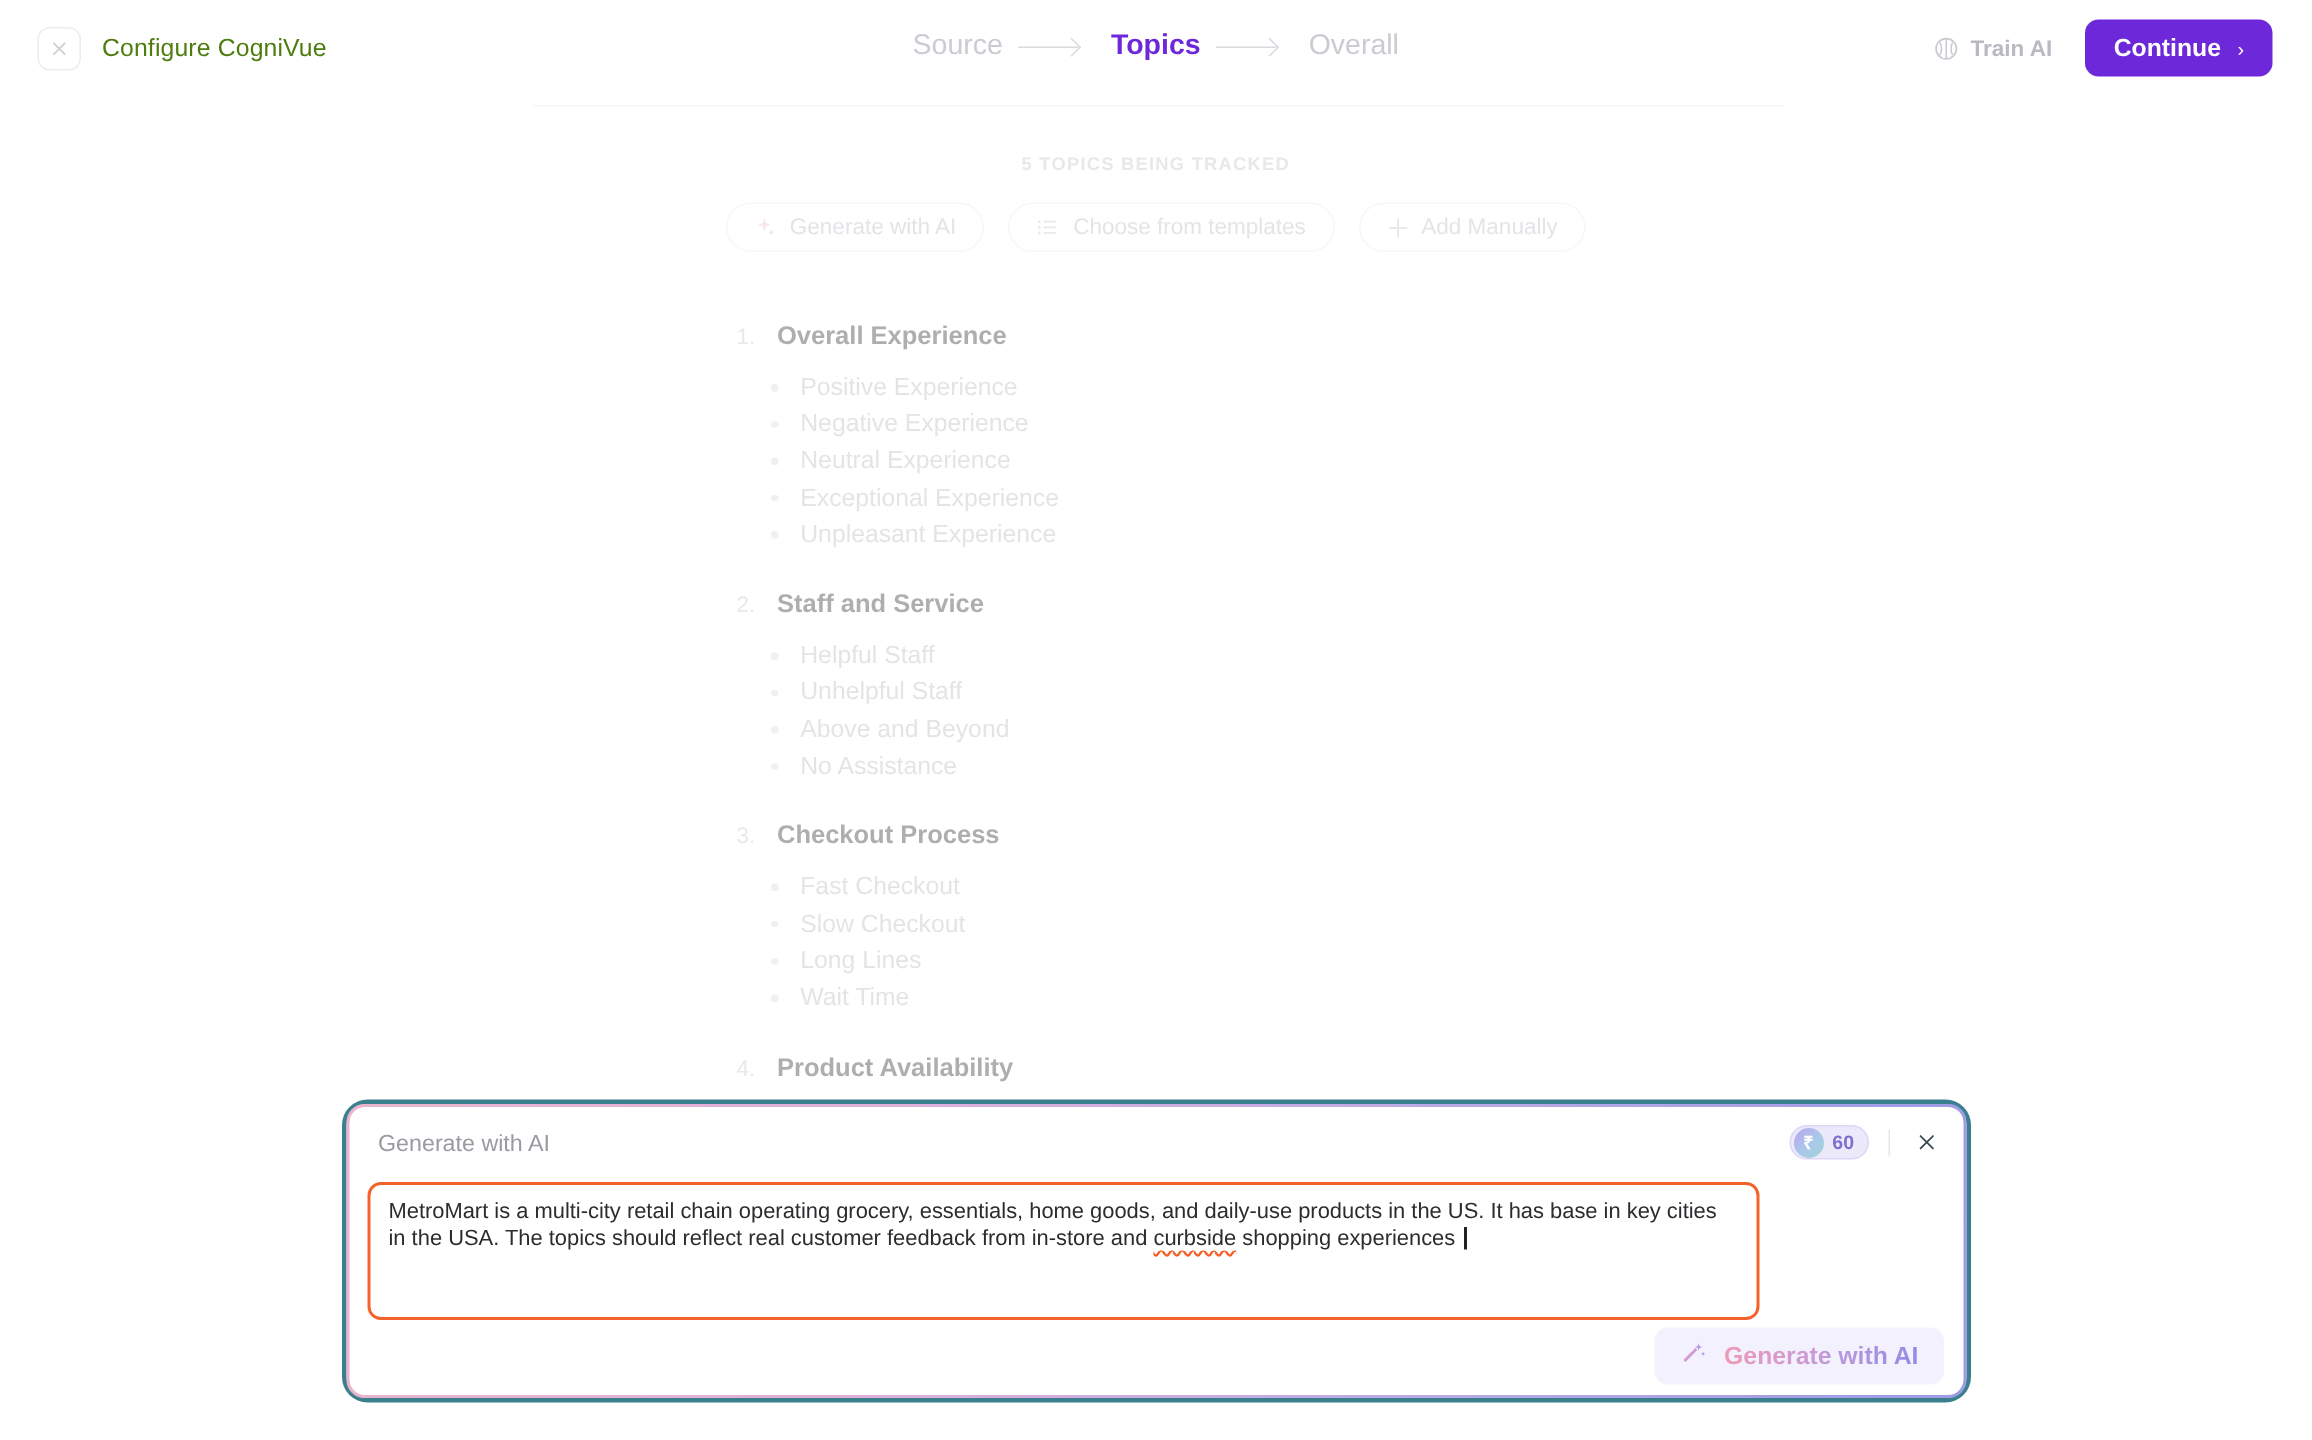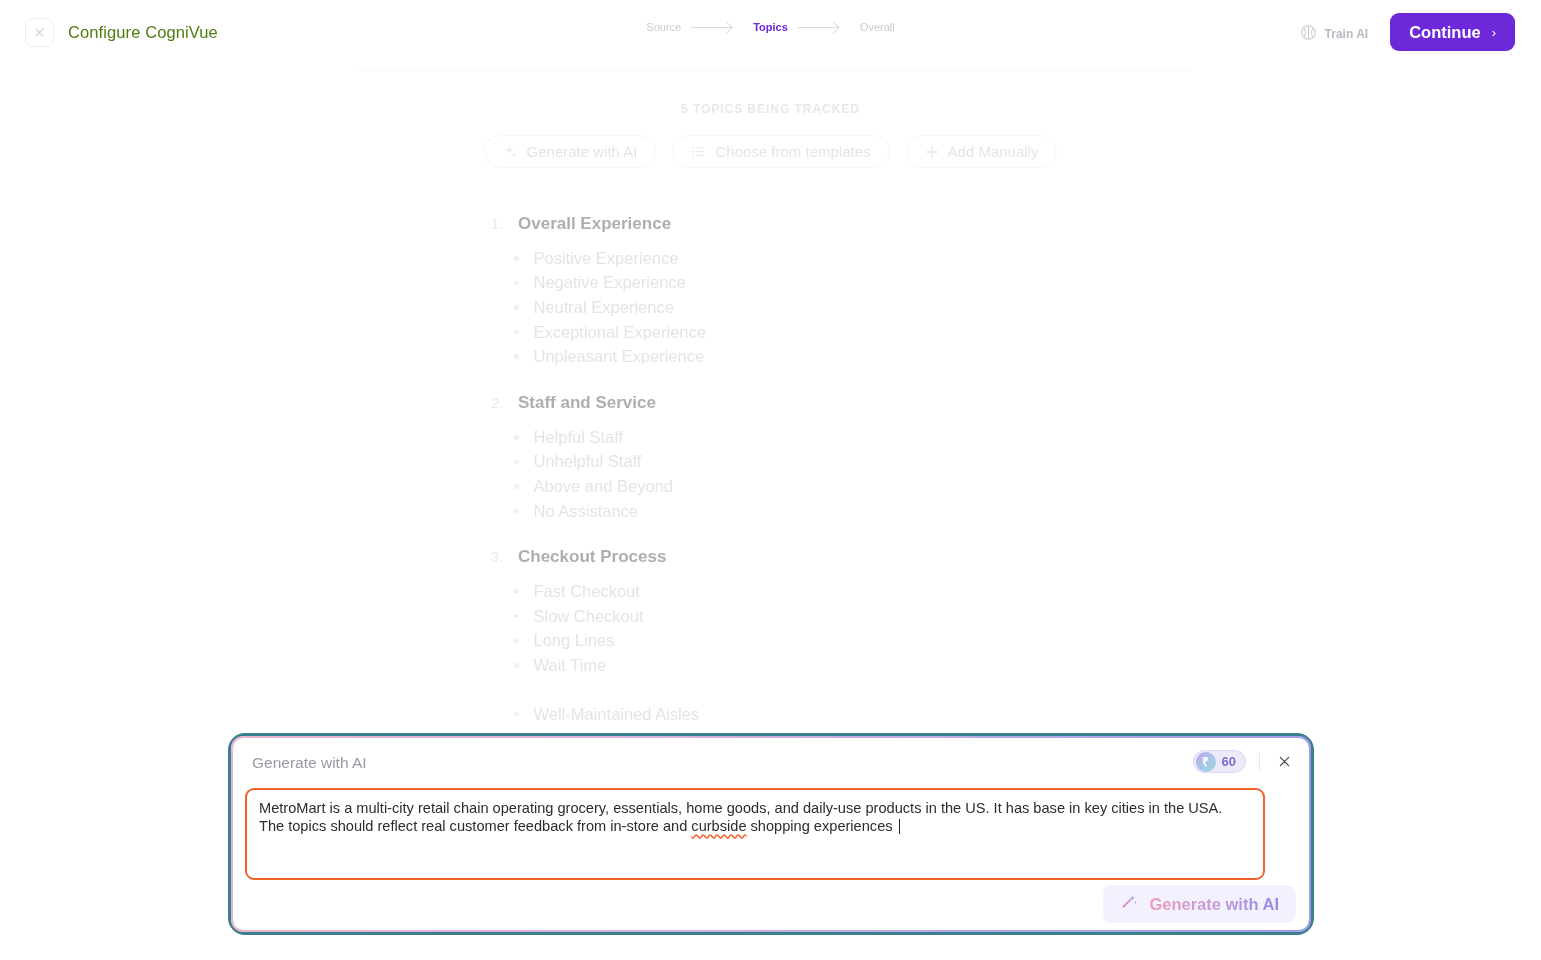--- a/index.html
+++ b/index.html
@@ -28,21 +28,21 @@
   }
   .app-title {
     margin-left: 14px;
     font-size: 16.5px; color: #4d7c0f; letter-spacing: .1px;
   }
 
   .steps {
     position: absolute; left: 50%; transform: translateX(-50%);
     top: 20px;
     display: flex; align-items: center; gap: 0px;
-    font-size: 11px;
+    font-size: 19px;
   }
   .step { color: #cbcbd2; padding: 0 2px; cursor: pointer; }
   .step.active { color: #6d28d9; font-weight: bold; }
   .step-arrow {
     width: 56px; height: 14px; position: relative; display: inline-block;
     margin: 0 6px;
   }
   .step-arrow::before {
     content: ""; position: absolute; left: 2px; top: 7px;
     width: 40px; height: 1.4px; background: #d9d9df;
@@ -52,22 +52,22 @@
     width: 8px; height: 8px;
     border-top: 1.4px solid #d9d9df; border-right: 1.4px solid #d9d9df;
     transform: rotate(45deg);
   }
 
   .topbar-right {
     position: absolute; right: 26px; top: 13px;
     display: flex; align-items: center; gap: 22px;
   }
   .train-ai {
-    display: flex; align-items: flex-end; gap: 8px;
-    font-size: 12px; font-weight: bold; color: #b9b9c1; cursor: pointer;
+    display: flex; align-items: center; gap: 8px;
+    font-size: 15px; font-weight: bold; color: #b9b9c1; cursor: pointer;
   }
   .continue-btn {
     background: #6d28d9; color: #ffffff;
     border: none; border-radius: 9px;
     height: 38px; padding: 0 19px;
     font-size: 16.5px; font-weight: bold;
     font-family: "Liberation Sans", sans-serif;
     display: flex; align-items: center; gap: 11px;
     cursor: pointer;
   }
@@ -173,21 +173,21 @@
   .head-divider {
     width: 1px; height: 18px; background: #e6e6ec; margin: 0 13px;
   }
   .modal-close {
     width: 22px; height: 22px; display: flex; align-items: center;
     justify-content: center; color: #3b4a52; font-size: 14px; cursor: pointer;
   }
 
   .textarea-wrap {
     position: absolute; left: 12px; top: 50px;
-    width: 1020px; height: 92px;
+    width: 928px; height: 92px;
     border: 2px solid #f4622b; border-radius: 9px;
     background: #ffffff;
     padding: 10px 12px 8px 12px;
     overflow: hidden;
   }
   .ta-text {
     font-size: 14.6px; line-height: 17.6px; color: #2c2c30;
     font-family: "Liberation Sans", sans-serif;
     white-space: pre-wrap;
   }
@@ -363,20 +363,24 @@
               <span class="sub-dot"></span>
               <span class="sub-text">Long Lines</span>
             </div>
             <div class="sub-item">
               <span class="sub-dot"></span>
               <span class="sub-text">Wait Time</span>
             </div>
           </div>
         </div>
         <div class="topic-block">
+          <div class="topic-head">
+            <span class="topic-num">4.</span>
+            <span class="topic-title">Product Availability</span>
+          </div>
           <div class="sub-list">
             <div class="sub-item">
               <span class="sub-dot"></span>
               <span class="sub-text">Well-Maintained Aisles</span>
             </div>
           </div>
         </div>
       </div>
   </div>
 </div>

